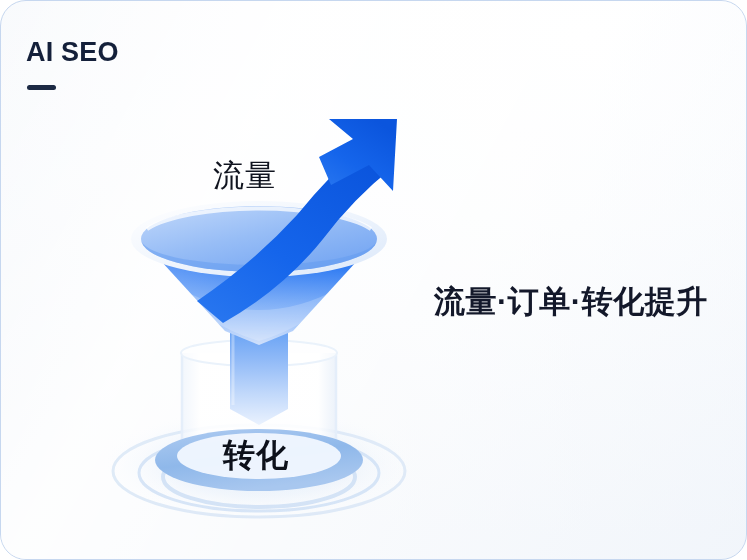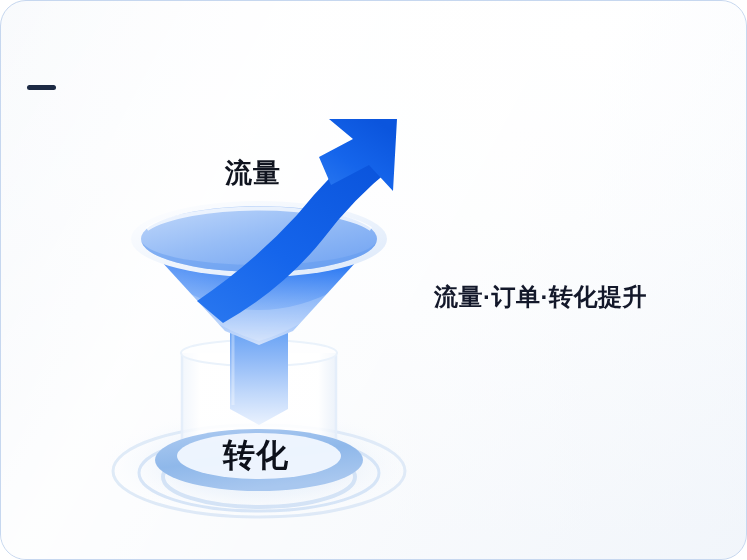--- a/index.html
+++ b/index.html
@@ -56,34 +56,34 @@
     height: 5px;
     border-radius: 3px;
     background: #1c2a44;
   }
 
   
   .headline {
     position: absolute;
     left: 433px;
     top: 280px;
-    font-size: 24px;
+    font-size: 31px;
     font-weight: bold;
     letter-spacing: 0.5px;
     color: #13182a;
     white-space: nowrap;
   }
 
   
   .label-traffic {
     position: absolute;
-    left: 224px;
+    left: 212px;
     top: 154px;
-    font-size: 27px;
-    font-weight: bold;
+    font-size: 31px;
+    font-weight: normal;
     color: #10141f;
     letter-spacing: 1px;
     z-index: 40;
   }
   .label-convert {
     position: absolute;
     left: 222px;
     top: 433px;
     font-size: 32px;
     font-weight: bold;
@@ -103,20 +103,21 @@
   }
   .art svg { display: block; }
 </style>
 </head>
 <body>
 
 <div class="card">
 
   <div class="sheen"></div>
 
+  <div class="title">AI SEO</div>
   <div class="title-rule"></div>
 
   <div class="headline">流量·订单·转化提升</div>
 
   <div class="art">
     <svg width="747" height="560" viewBox="0 0 747 560" xmlns="http://www.w3.org/2000/svg">
       <defs>
 
         <linearGradient id="coneGrad" x1="0" y1="0" x2="0" y2="1">
           <stop offset="0%" stop-color="#1a6bf0"></stop>

